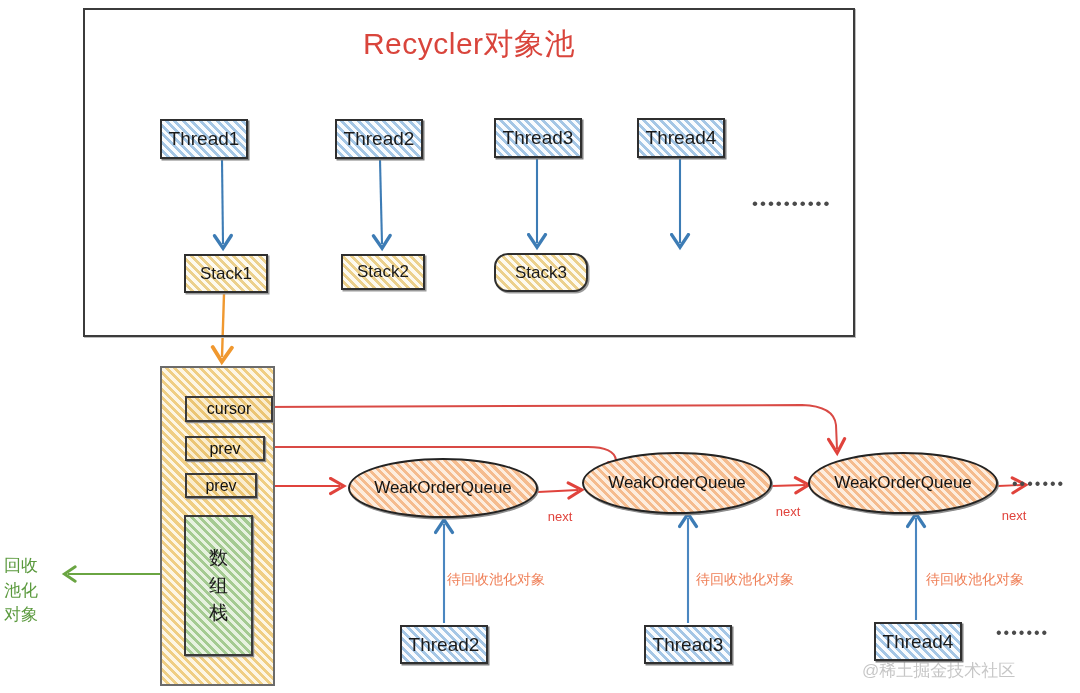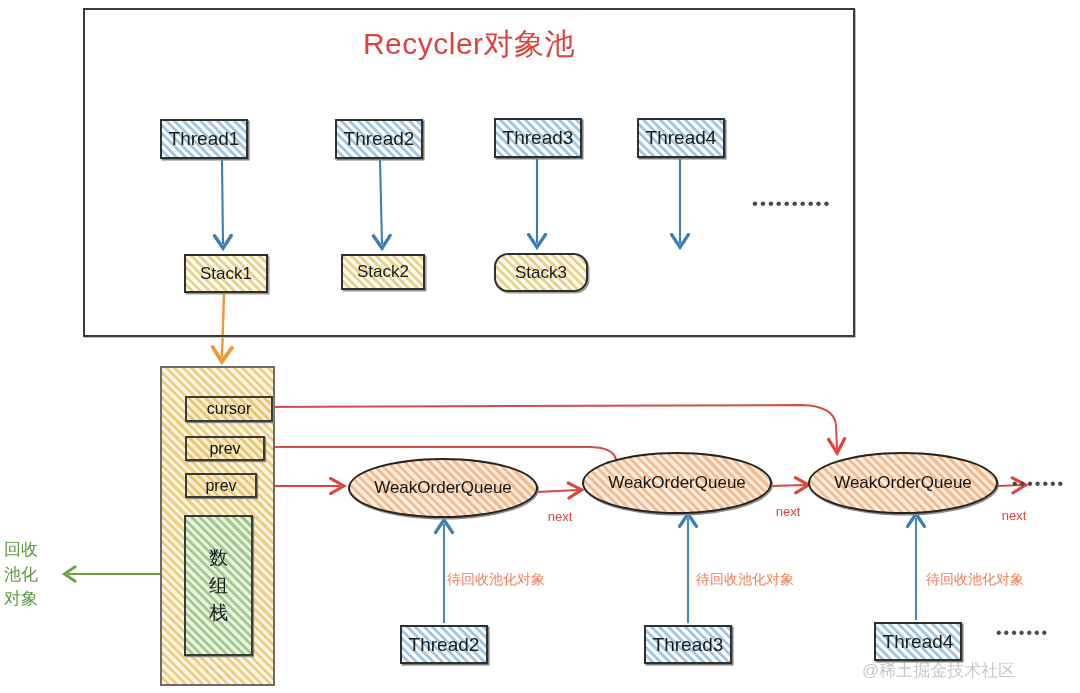--- a/index.html
+++ b/index.html
@@ -96,21 +96,21 @@
     background-image:repeating-linear-gradient(45deg,
         rgba(255,255,255,.5) 0px, rgba(255,255,255,.5) 3px,
         rgba(122,176,100,.5) 3px, rgba(122,176,100,.5) 6px);
     flex-direction:column;
     font-size:19px;color:#1b1b1b;line-height:1.45;
     box-shadow:1.2px 1.2px 0 #8b8b8b;
   }
 
   
   .recycle-label{
-    left:4px;top:528px;width:60px;height:94px;
+    left:4px;top:544px;width:60px;height:94px;
     flex-direction:column;align-items:flex-start;justify-content:center;
     color:#5b9a3e;font-size:17px;line-height:1.45;
   }
 
   
   .woq{
     border:2.5px solid #232323;
     border-radius:50%;
     background-color:#fbd7b6;
     background-image:repeating-linear-gradient(45deg,

